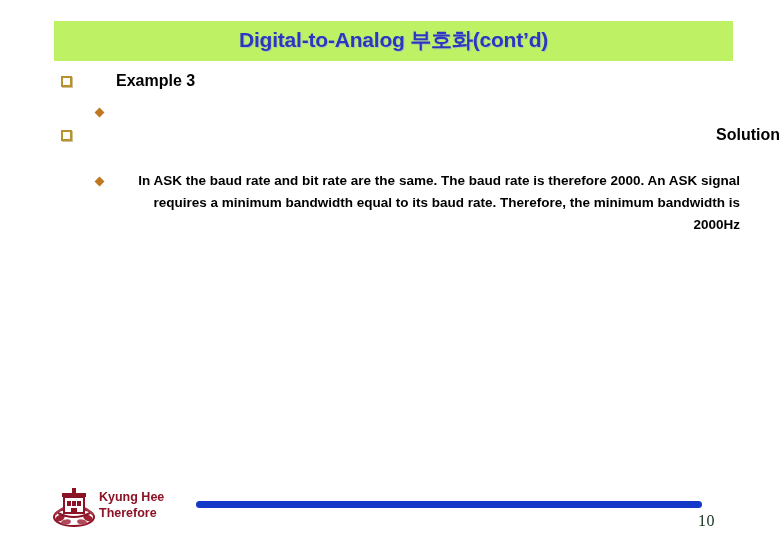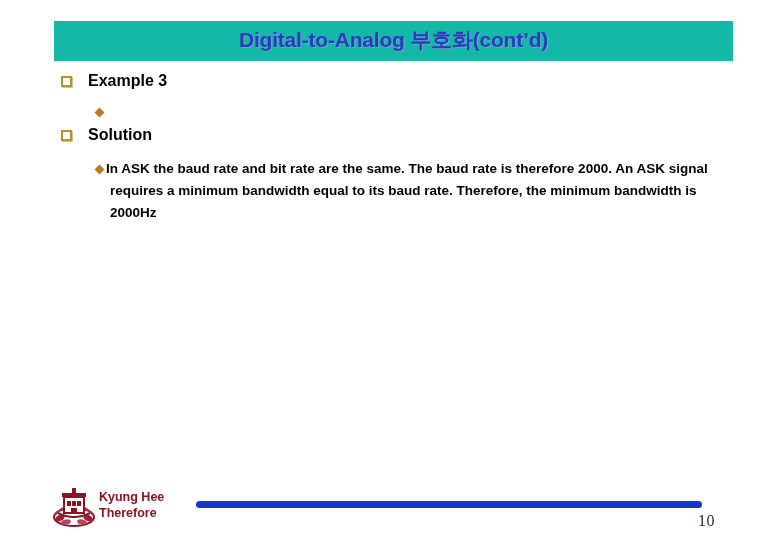--- a/index.html
+++ b/index.html
@@ -16,21 +16,21 @@
     -webkit-font-smoothing: none;
   }
 
   
   #title-banner {
     position: absolute;
     left: 54px;
     top: 21px;
     width: 679px;
     height: 40px;
-    background: #14b8a6;
+    background: #bef264;
   }
   #title-text {
     position: absolute;
     left: 0;
     top: 0;
     width: 679px;
     height: 40px;
     line-height: 38px;
     text-align: center;
     font-family: "Liberation Sans", sans-serif;
@@ -45,21 +45,21 @@
   
   #content {
     position: absolute;
     left: 0;
     top: 70px;
     width: 780px;
   }
 
   .level1 {
     position: relative;
-    padding-left: 88px;
+    padding-left: 116px;
     margin-bottom: 2px;
   }
   .level1 .sq-bullet {
     position: absolute;
     left: 61px;
     top: 6px;
     width: 11px;
     height: 11px;
     border: 2px solid #b8912b;
     background: #ffffff;
@@ -92,22 +92,22 @@
   .level2 .l2-text {
     font-family: "Liberation Sans", sans-serif;
     font-weight: bold;
     font-size: 13.5px;
     color: #000000;
     line-height: 22px;
     text-indent: -4px;
   }
 
   #block-example { margin-top: 0px; }
-  #block-solution { margin-top: 32px; }
-  #solution-body { margin-top: 12px; }
+  #block-solution { margin-top: 32px; text-align: right; }
+  #solution-body { margin-top: 24px; }
 
   
   #footer {
     position: absolute;
     left: 0;
     top: 0;
     width: 772px;
     height: 540px;
     pointer-events: none;
   }

